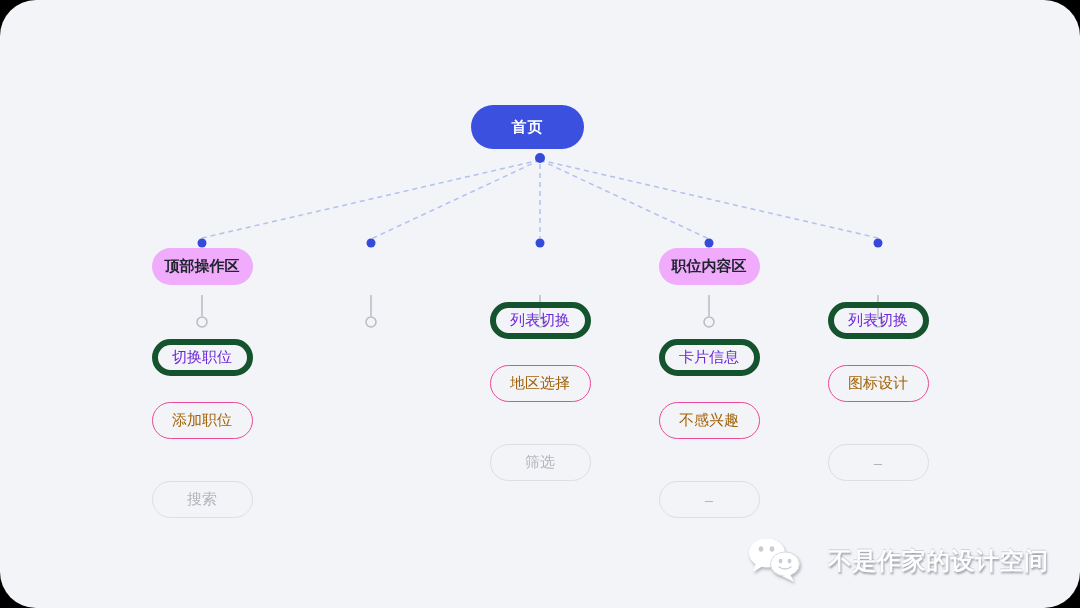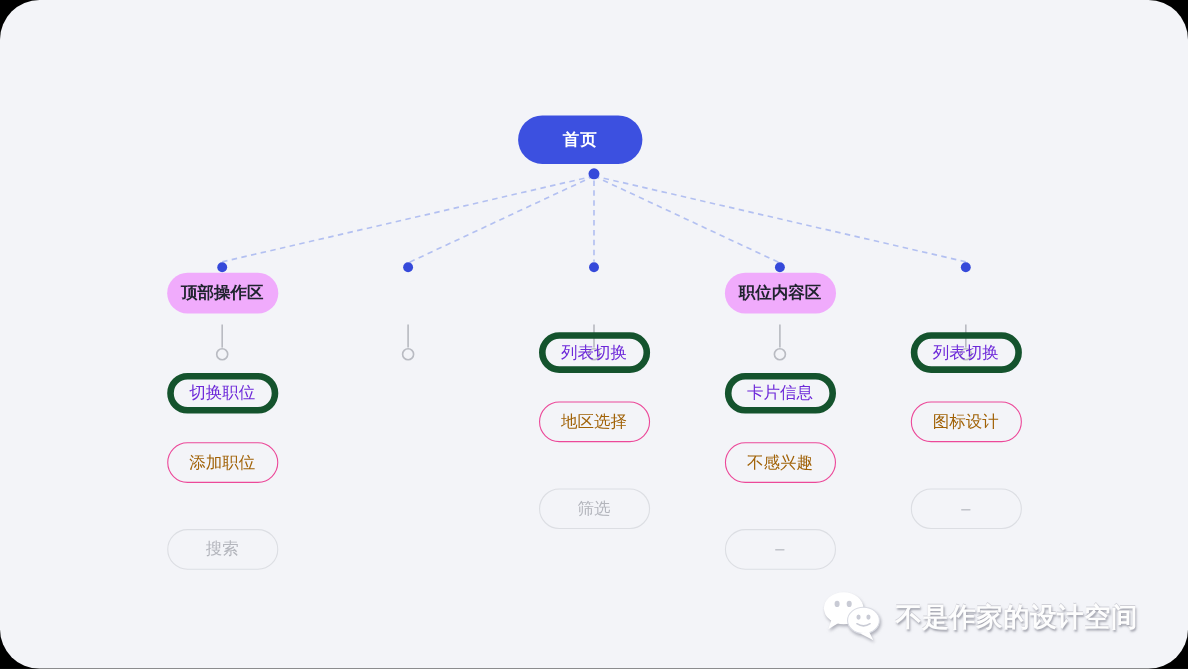--- a/index.html
+++ b/index.html
@@ -27,21 +27,21 @@
   .leaf{
     width:101px;height:37px;border-radius:19px;box-sizing:border-box;
     display:flex;align-items:center;justify-content:center;
     font-size:15px;background:transparent;
   }
   .leaf.r0{margin-top:54px;color:#6d28d9;border:6px solid #14532d;}
   .leaf.r1{margin-top:26px;color:#a16207;border:1px solid #ec4899;}
   .leaf.r2{margin-top:42px;color:#b3b5bc;border:1px solid #dcdee3;}
   .col1{left:151.5px;} .col2{left:320.5px;} .col3{left:489.5px;} .col4{left:658.5px;} .col5{left:827.5px;}
   .watermark{
-    position:absolute;left:746px;top:536px;display:flex;align-items:center;gap:10px;
+    position:absolute;left:746px;top:536px;display:flex;align-items:center;gap:24px;
   }
   .wm-text{
     font-size:24px;font-weight:700;color:#fdfdfd;letter-spacing:0.5px;
     text-shadow:0 -1px 0 rgba(128,130,142,0.30), 1px 2px 2px rgba(118,120,134,0.65);
   }
   .wm-icon{filter:drop-shadow(1px 2px 1.5px rgba(118,120,134,0.55));}
 </style>
 </head>
 <body>
 

